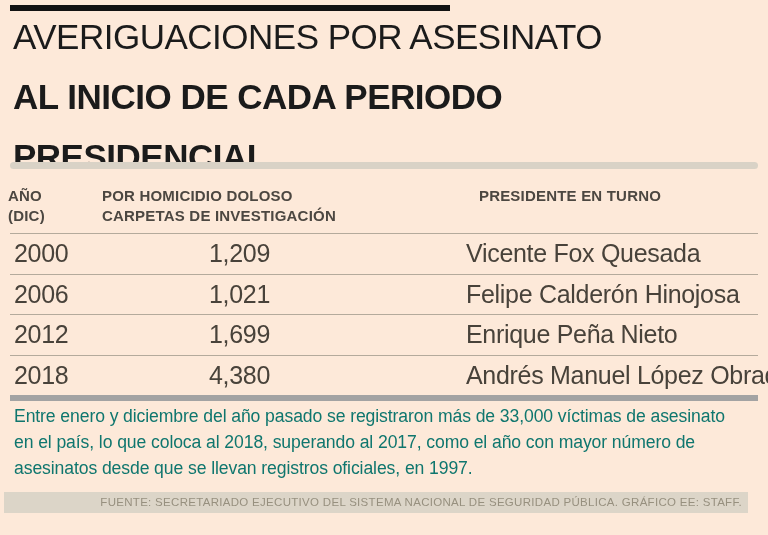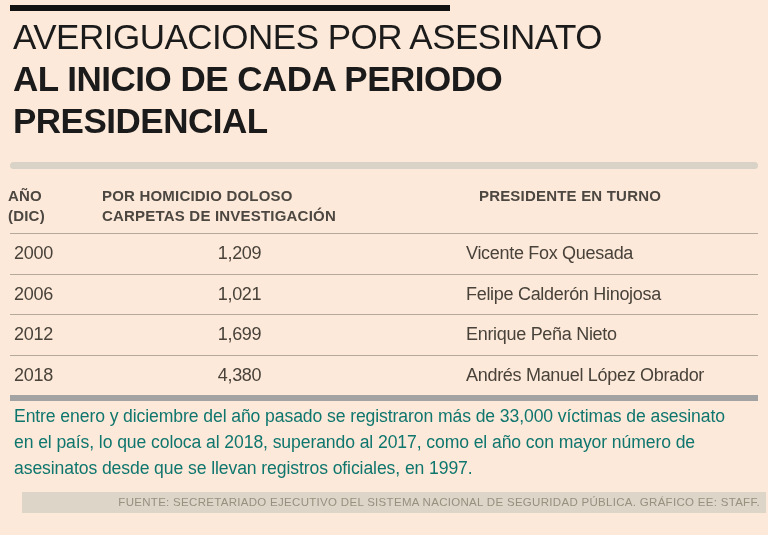--- a/index.html
+++ b/index.html
@@ -14,21 +14,21 @@
   .top-bar{
     position:absolute;left:10px;top:5px;width:440px;height:6px;
     background:#121212;
   }
 
   .title{
     position:absolute;left:13px;top:16px;width:740px;
     color:#1b1b1b;font-size:35px;line-height:42px;letter-spacing:-0.5px;
   }
   .title .t-light{display:block;font-weight:400;}
-  .title .t-bold{display:block;font-weight:700;}
+  .title .t-bold{display:block;font-weight:700;margin-top:18px;}
 
   .divider-bar{
     position:absolute;left:10px;top:162px;width:748px;height:7px;
     background:#d9d2c6;border-radius:4px;
   }
 
   .thead{
     position:absolute;left:0;top:186px;width:768px;
     display:grid;grid-template-columns:94px 280px 1fr;
     padding-left:8px;padding-right:10px;box-sizing:border-box;
@@ -38,35 +38,35 @@
   .thead .h-line{display:block;}
   .thead .col3{text-align:center;}
 
   .tbody{
     position:absolute;left:10px;top:233px;width:748px;
   }
   .trow{
     display:grid;grid-template-columns:98px 263px 1fr;
     align-items:center;height:39.5px;
     border-top:1px solid #b4aa9c;
-    color:#48423a;font-size:18px;font-weight:400;letter-spacing:-0.3px;
+    color:#48423a;font-size:25px;font-weight:400;letter-spacing:-0.3px;
   }
   .tbody .trow:last-child{border-bottom:6px solid #a3a3a3;}
   .cell-year{padding-left:4px;}
   .cell-value{text-align:center;}
   .cell-president{padding-left:95px;white-space:nowrap;}
 
   .note{
     position:absolute;left:14px;top:404px;width:724px;
     color:#0f766e;font-size:17.6px;line-height:25.8px;letter-spacing:-0.1px;
     margin:0;
   }
 
   .source-bar{
-    position:absolute;left:22px;top:492px;width:744px;height:21px;
+    position:absolute;left:4px;top:492px;width:744px;height:21px;
     background:#dcd5c8;
     text-align:right;box-sizing:border-box;padding:0 6px;
     font-size:11.5px;line-height:21px;color:#97907f;letter-spacing:0.3px;
     white-space:nowrap;
   }
 </style>
 </head>
 <body>
 
 <div class="canvas">

